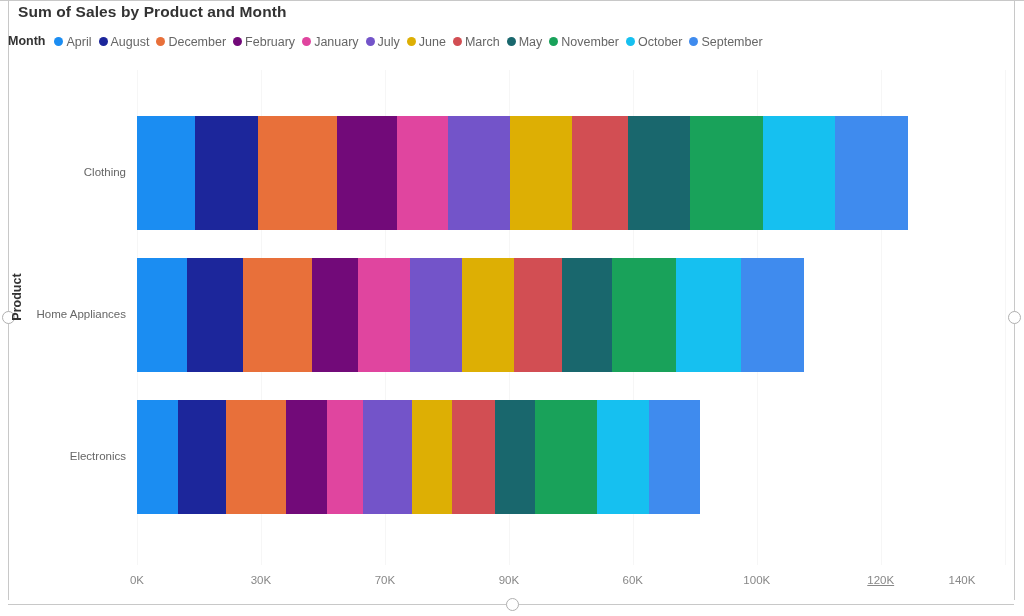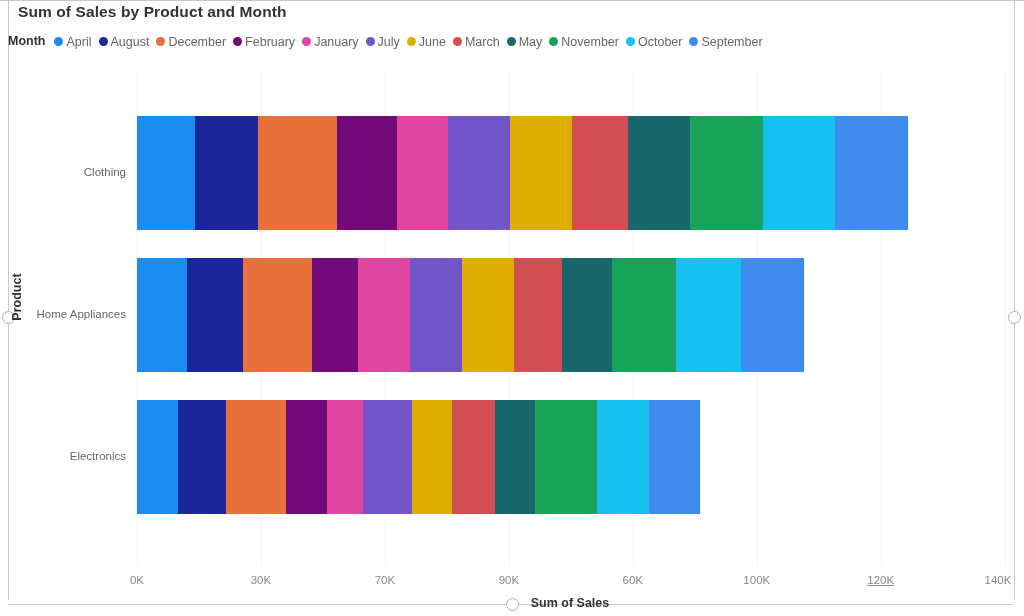--- a/index.html
+++ b/index.html
@@ -294,17 +294,16 @@
   <div id="y-axis-title">Product</div>
 
   <div id="x-axis-labels">
       <div class="x-tick" style="left: 137px;">0K</div>
       <div class="x-tick" style="left: 260.955px;">30K</div>
       <div class="x-tick" style="left: 384.91px;">70K</div>
       <div class="x-tick" style="left: 508.865px;">90K</div>
       <div class="x-tick" style="left: 632.82px;">60K</div>
       <div class="x-tick" style="left: 756.775px;">100K</div>
       <div class="x-tick" style="left: 880.73px; text-decoration: underline;">120K</div>
-      <div class="x-tick" style="left: 998px;">140K</div>
+      <div class="x-tick" style="left: 962px;">140K</div>
     </div>
-  <div id="x-axis-title"><span>Sum of Sales</span></div>
 
 </div>
 
 </body></html>

